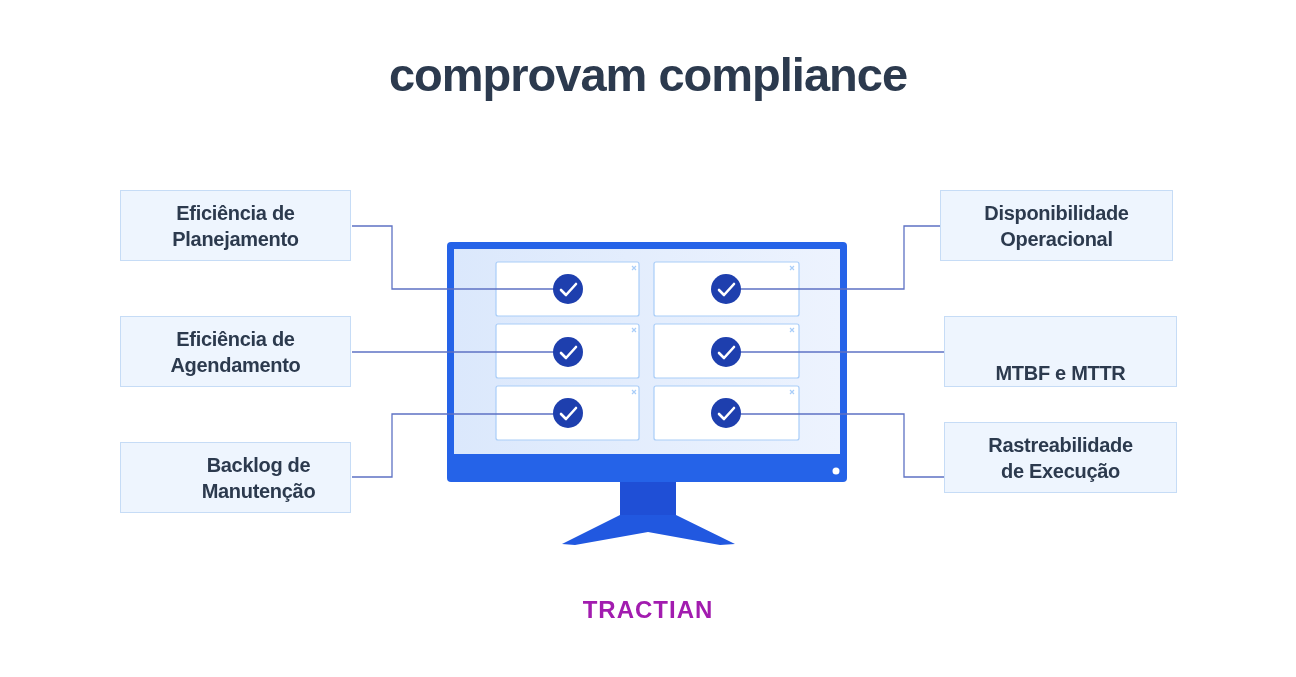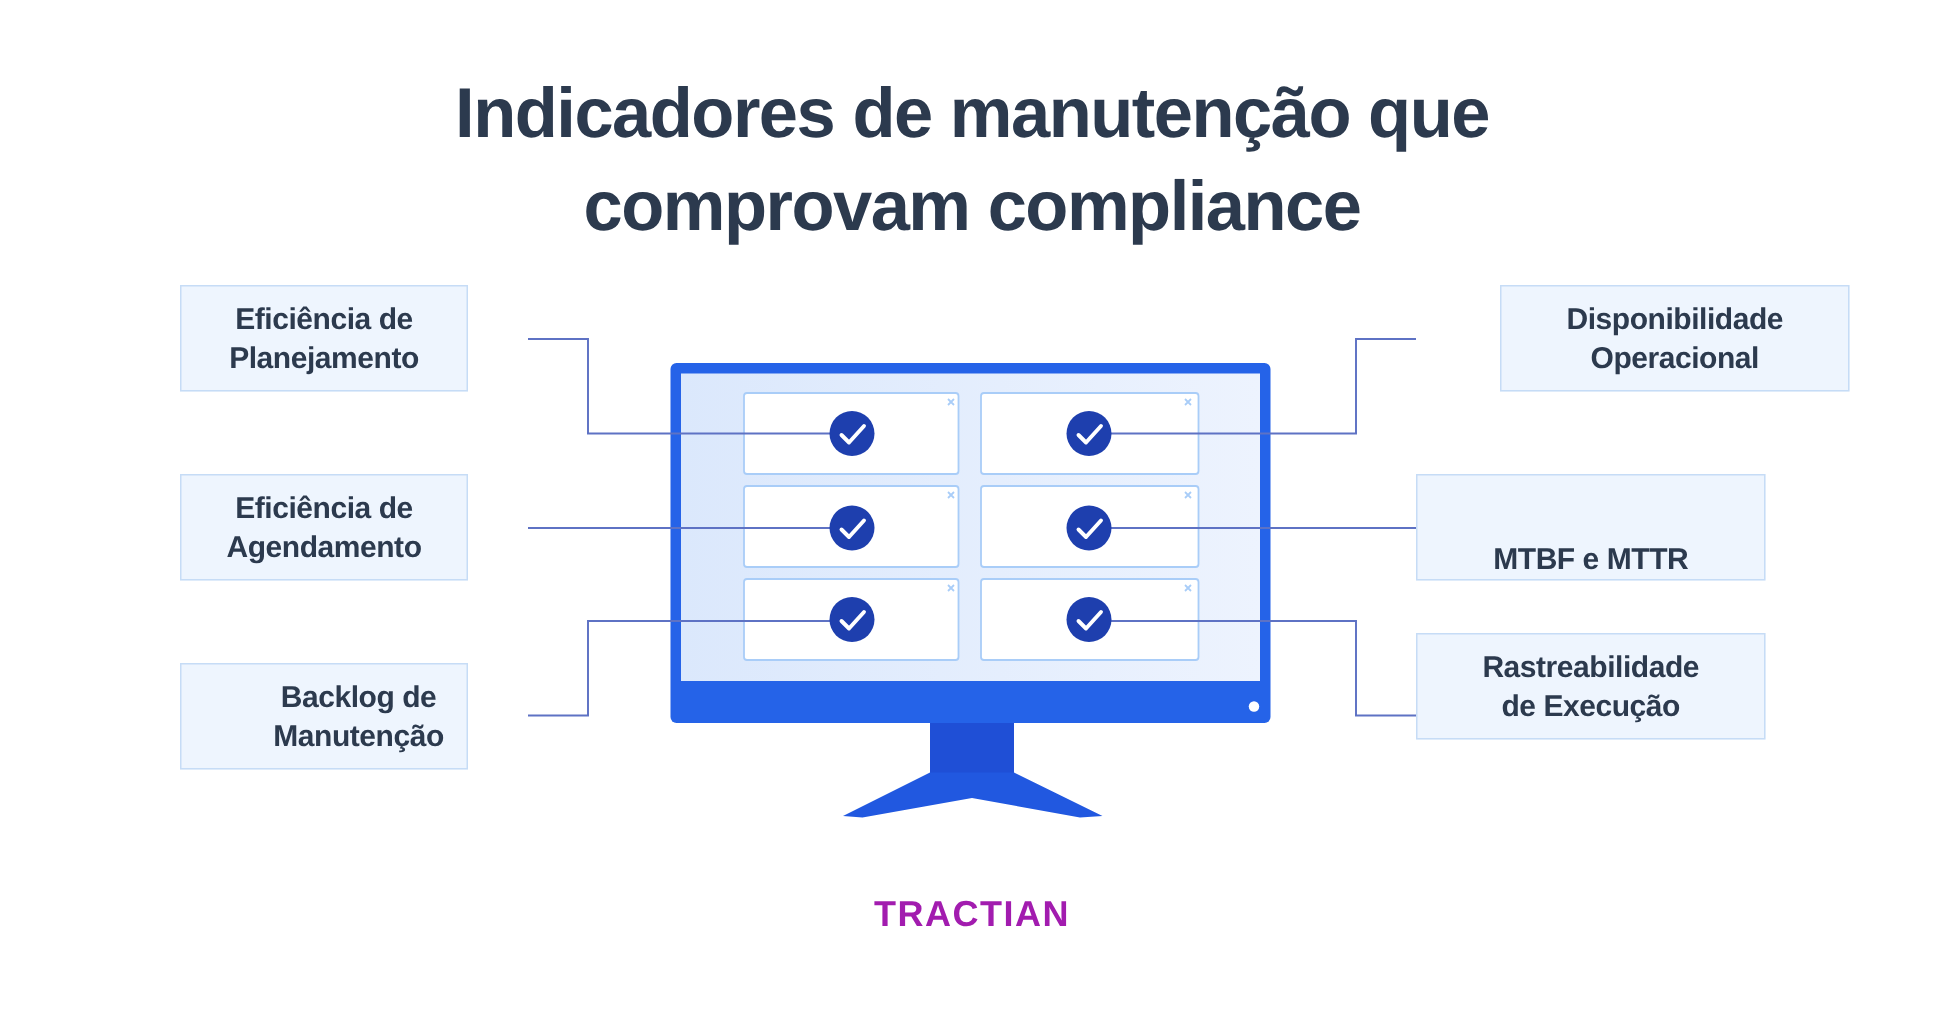--- a/index.html
+++ b/index.html
@@ -1,27 +1,26 @@
 <!DOCTYPE html>
 <html><head>
 <meta charset="utf-8">
 <style>
   html,body{margin:0;padding:0;}
   body{width:1296px;height:677px;background:#ffffff;position:relative;overflow:hidden;font-family:"Liberation Sans","DejaVu Sans",sans-serif;}
   .title{position:absolute;left:0;width:1296px;top:44px;text-align:center;color:#2c3a4e;font-size:47px;font-weight:bold;line-height:62px;letter-spacing:-1px;}
-  .box{position:absolute;width:192px;height:71px;background:#eef5fe;border:1px solid #c6dcf6;box-sizing:border-box;display:flex;align-items:center;justify-content:center;text-align:center;color:#2c3a4e;font-size:20px;font-weight:bold;line-height:26px;letter-spacing:-0.3px;}
+  .box{position:absolute;width:231px;height:71px;background:#eef5fe;border:1px solid #c6dcf6;box-sizing:border-box;display:flex;align-items:center;justify-content:center;text-align:center;color:#2c3a4e;font-size:20px;font-weight:bold;line-height:26px;letter-spacing:-0.3px;}
   .box span{white-space:pre-line;}
   svg.wires{position:absolute;left:0;top:0;}
   .logo{position:absolute;left:0;width:1296px;top:596px;text-align:center;color:#a21caf;font-size:24px;font-weight:bold;letter-spacing:1px;}
 </style>
 </head>
 <body>
 
 <div class="title">
-  <div>Indicadores de manutenção que</div>
   <div>comprovam compliance</div>
 </div>
 
 <svg class="wires" width="1296" height="677" viewBox="0 0 1296 677">
 
   <g>
     <rect x="620" y="481" width="56" height="38" fill="#1f4fd6"></rect>
     <polygon points="620,515 562,544 575,545 648,532 720,545 735,544 676,515" fill="#2158e0"></polygon>
   </g>
 
@@ -86,21 +85,21 @@
   </div>
 <div class="box" style="left:120px;top:316px;">
     <span>Eficiência de
 Agendamento</span>
   </div>
 <div class="box" style="left:120px;top:442px;padding-left:46px;">
     <span>Backlog de
 Manutenção</span>
   </div>
 
-<div class="box" style="left:1000px;top:190px;width:233px;">
+<div class="box" style="left:940px;top:190px;width:233px;">
     <span>Disponibilidade
 Operacional</span>
   </div>
 <div class="box" style="left:944px;top:316px;width:233px;align-items:flex-end;">
     <span>MTBF e MTTR</span>
   </div>
 <div class="box" style="left:944px;top:422px;width:233px;">
     <span>Rastreabilidade
 de Execução</span>
   </div>

